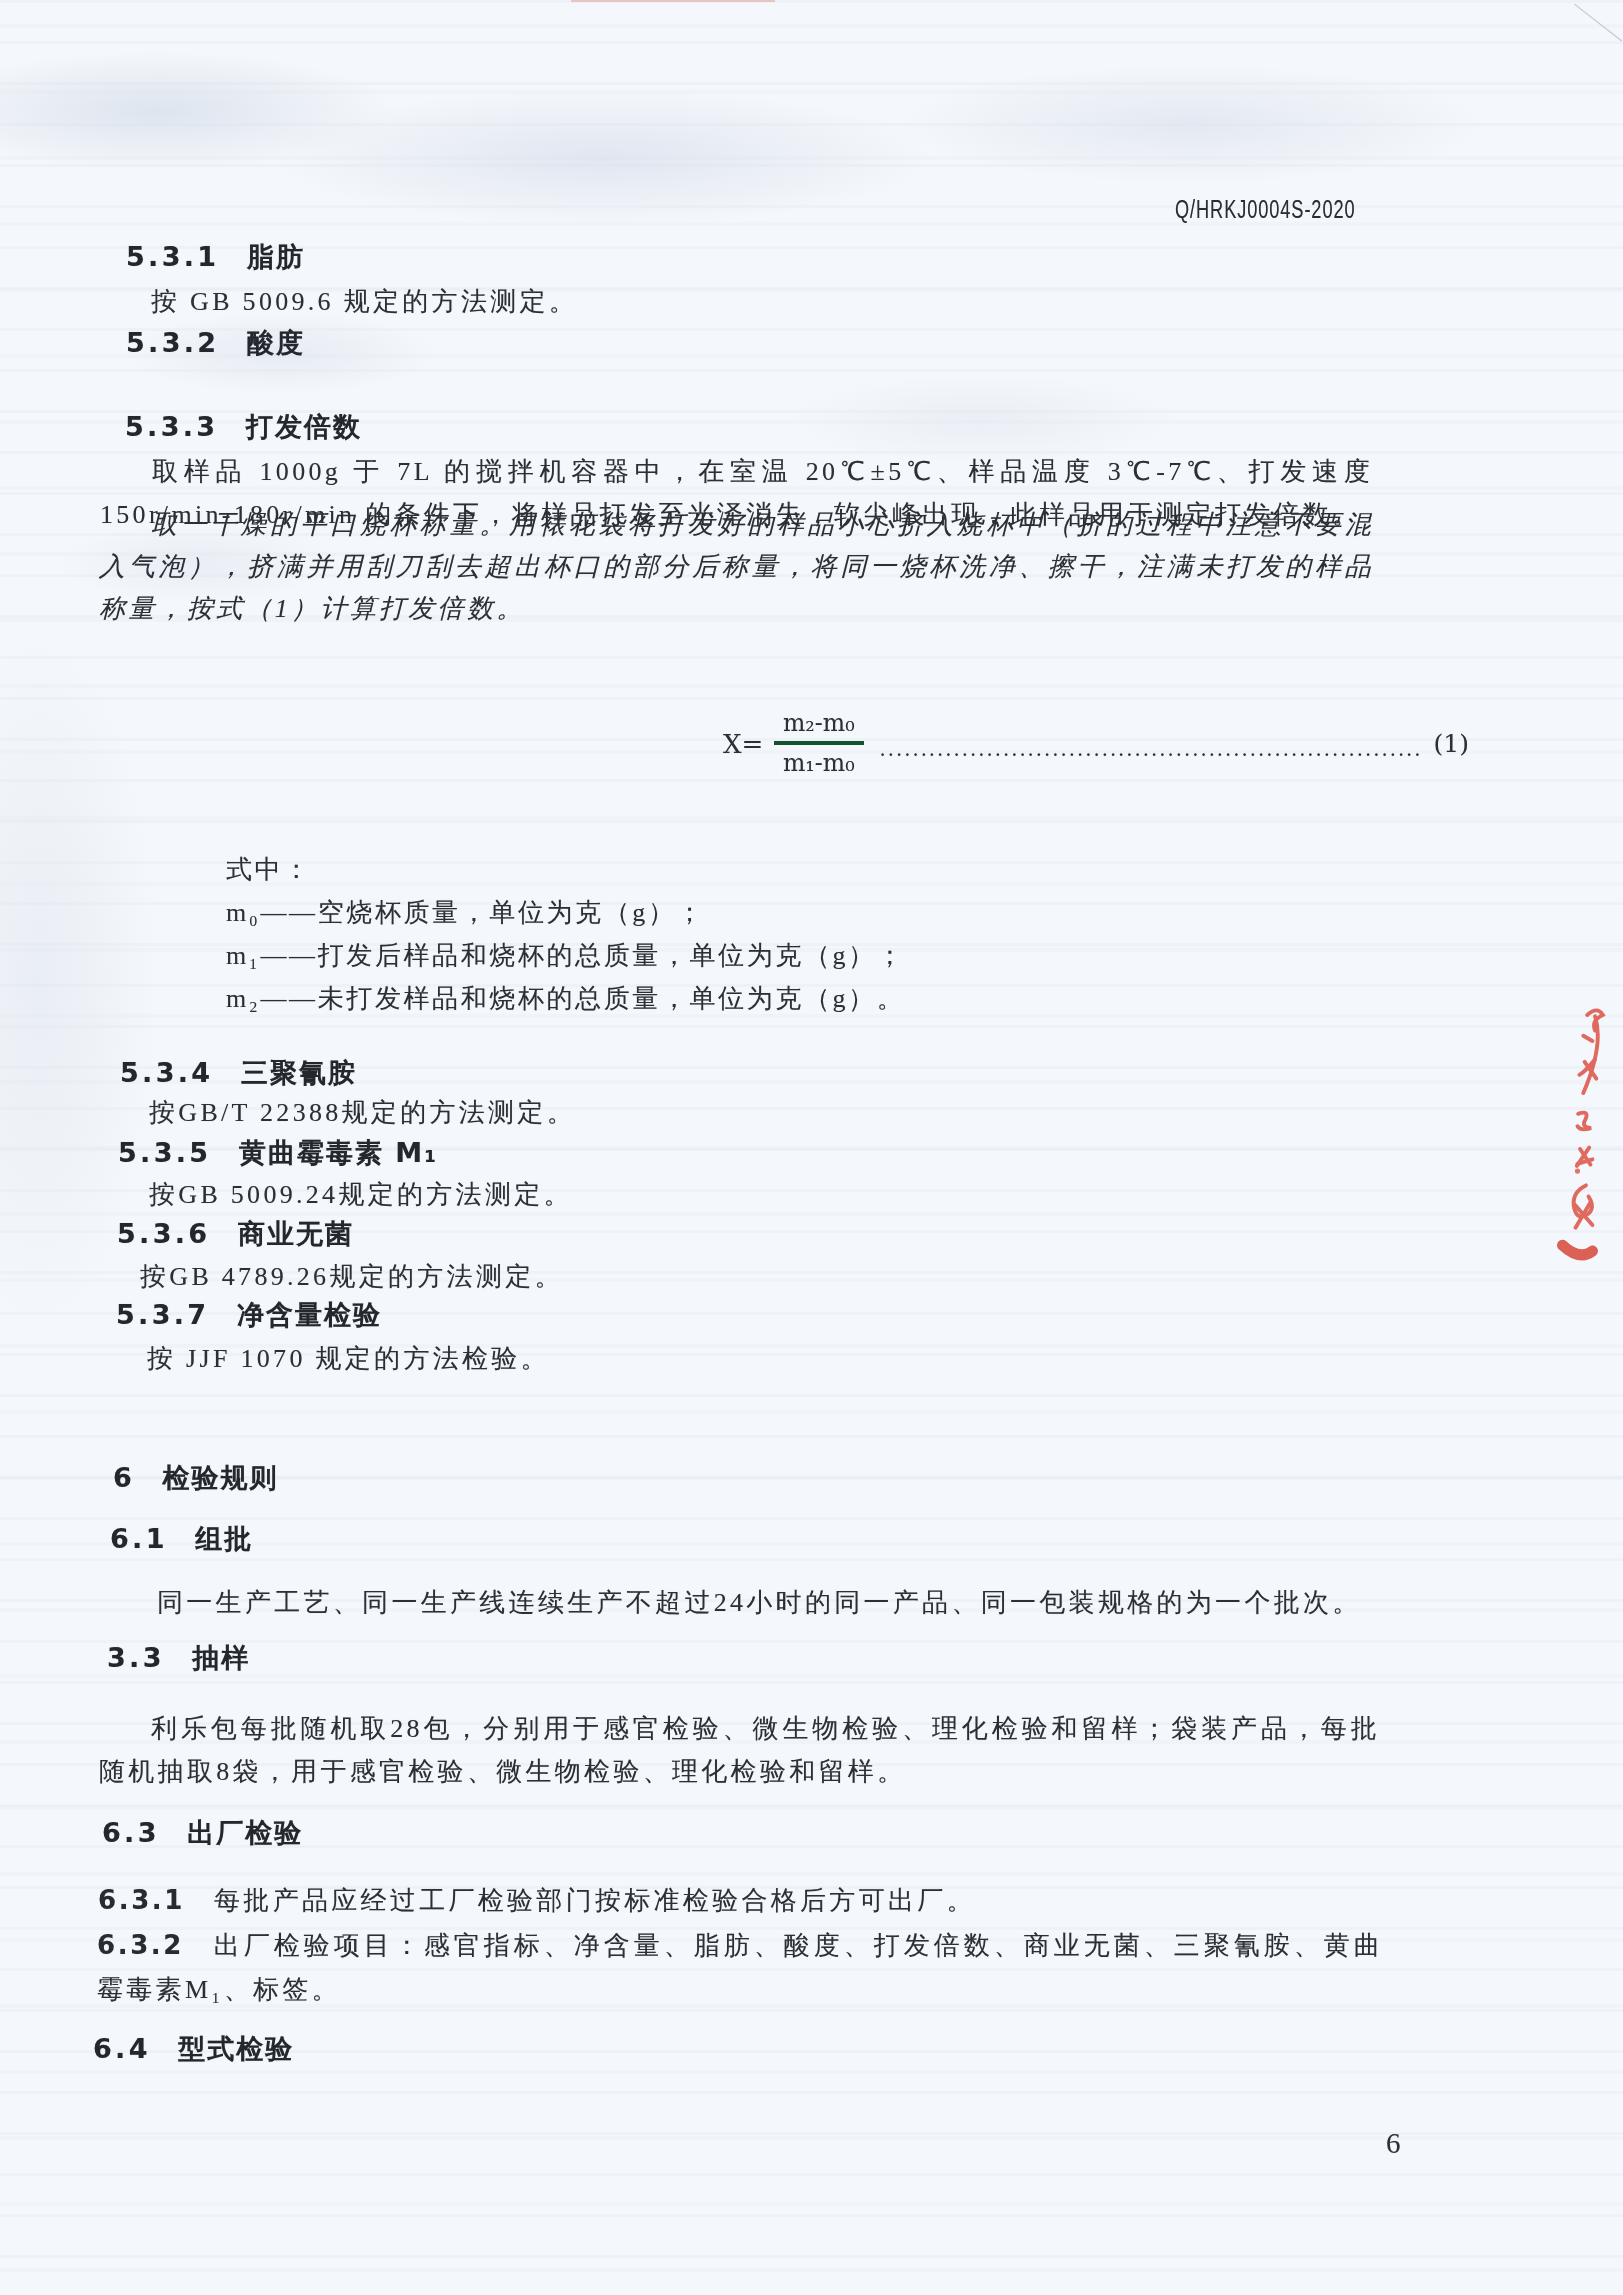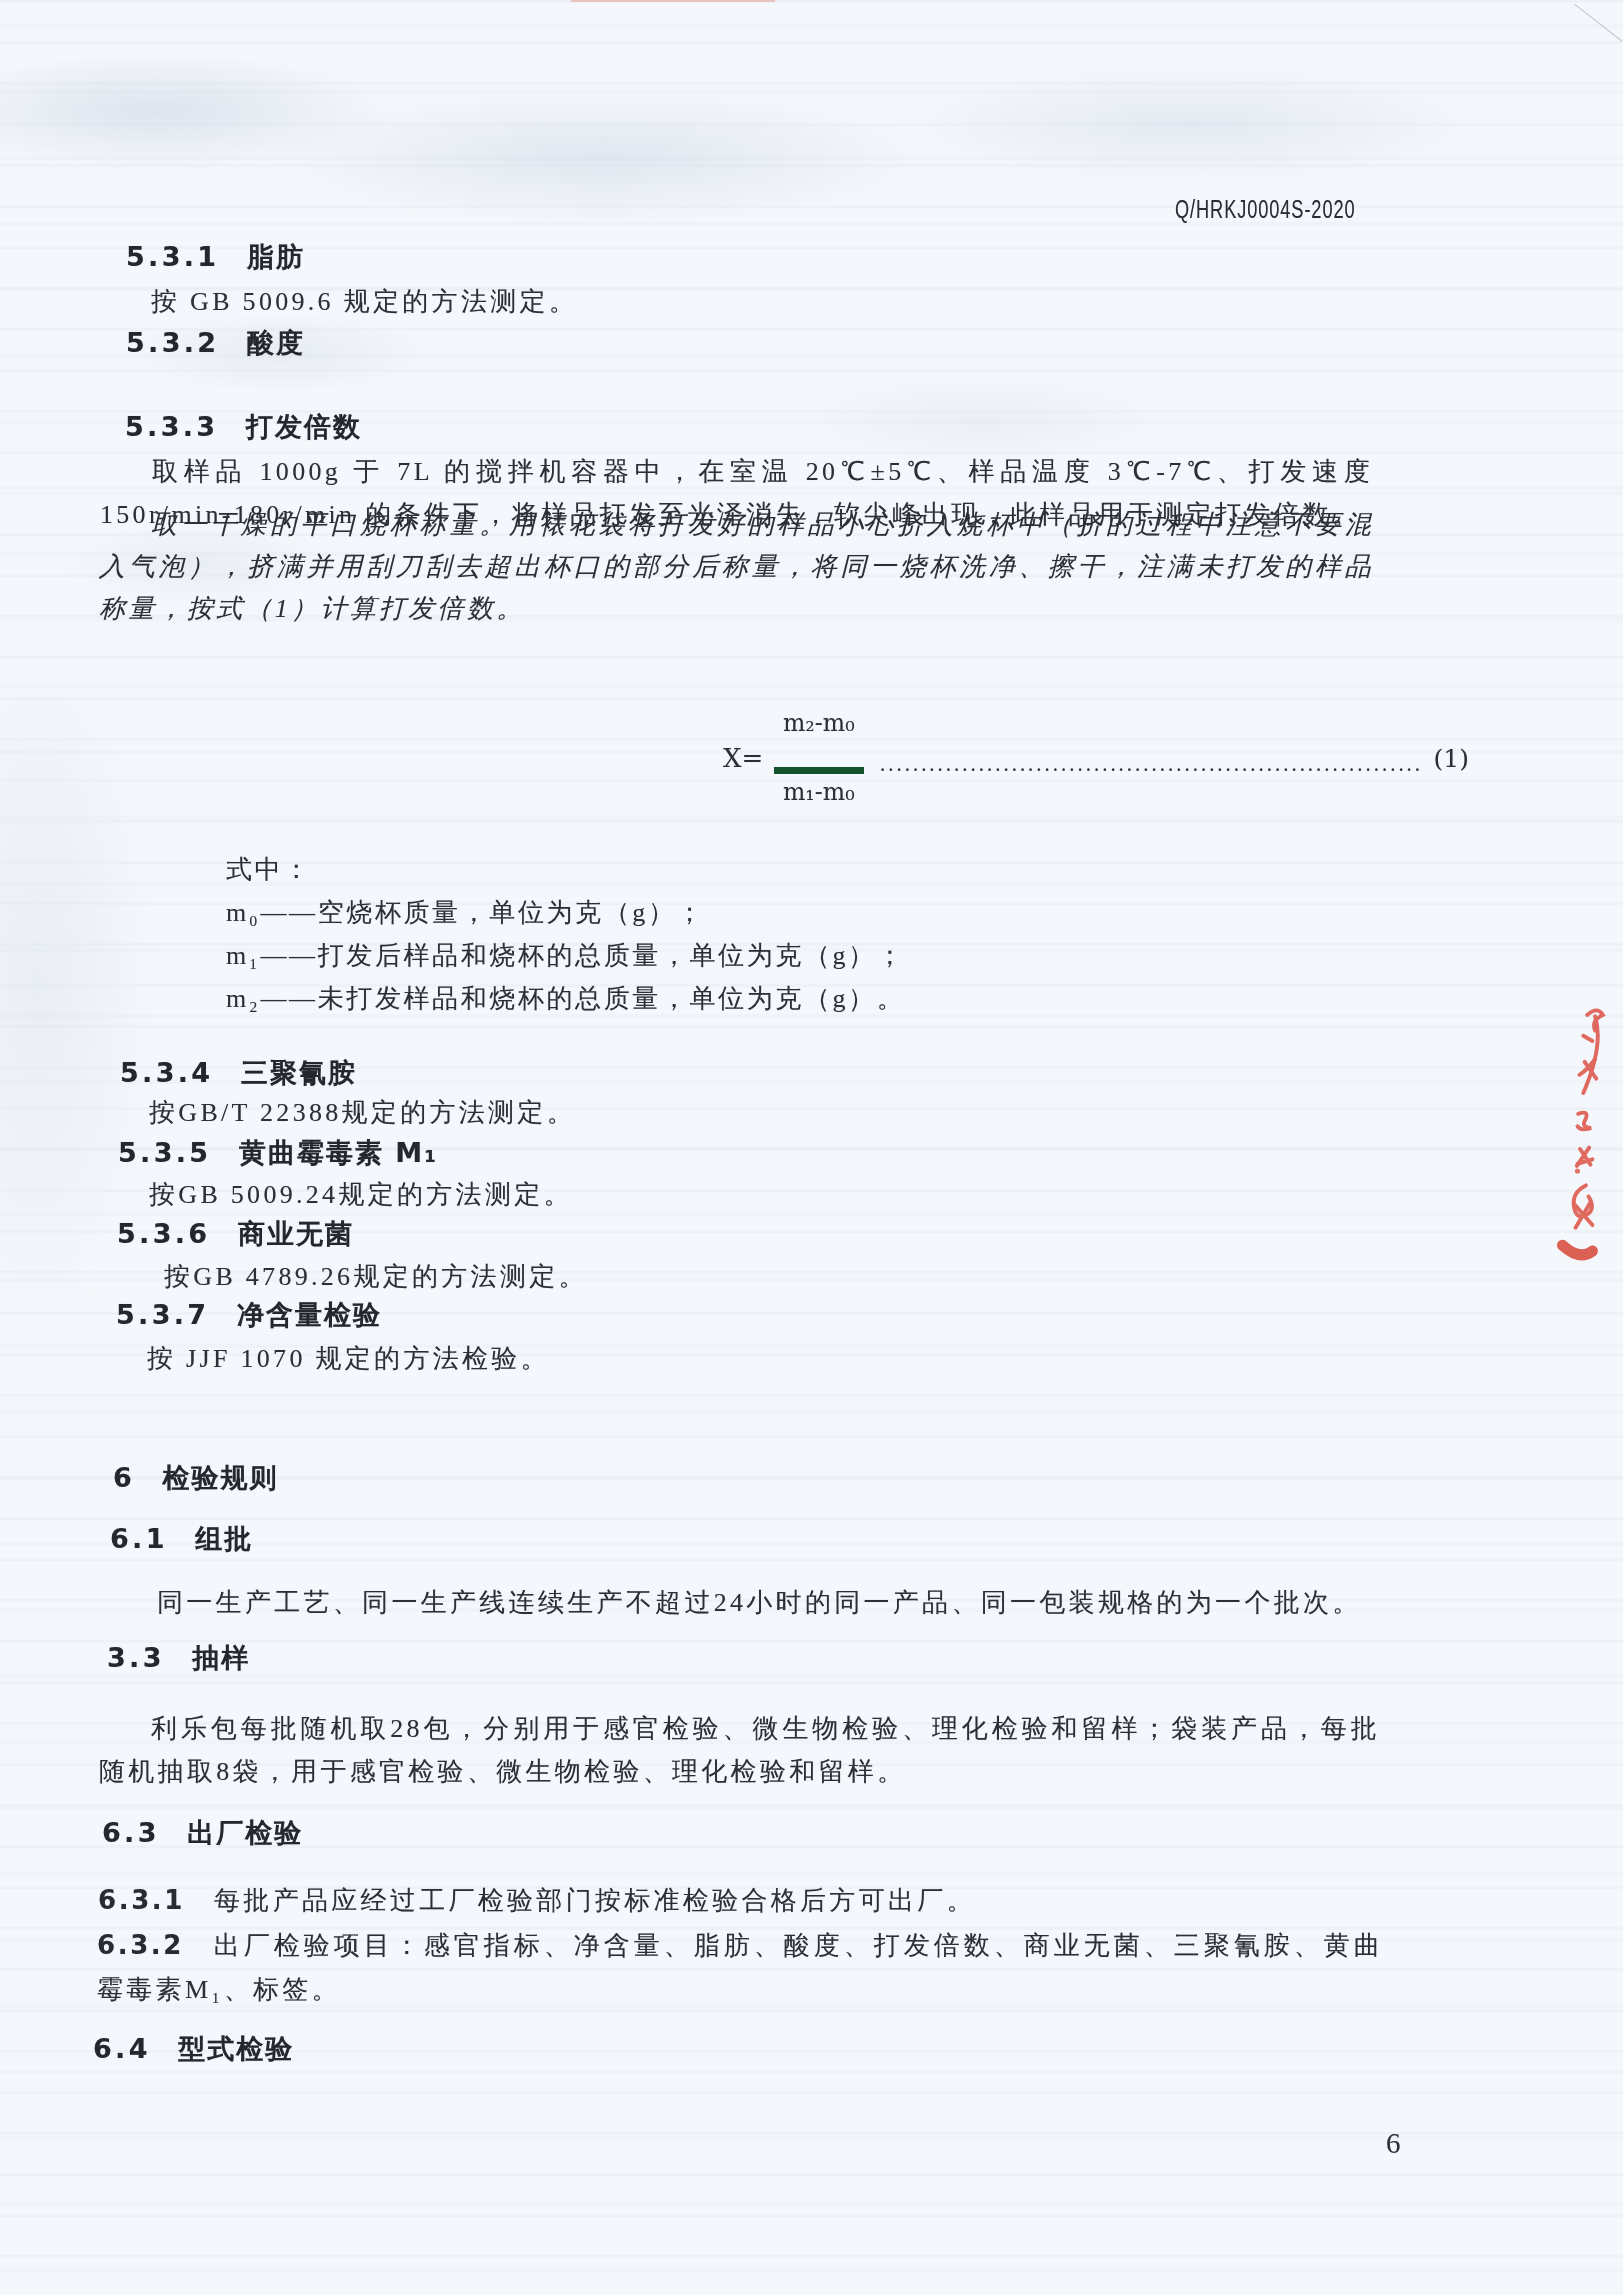--- a/index.html
+++ b/index.html
@@ -74,21 +74,21 @@
     margin-left:43px;
   }
   .formula{
     position:absolute;display:flex;align-items:center;
     font-family:"DejaVu Serif","Liberation Serif",serif;
     font-size:26px;color:#2c2f36;
     text-shadow:0 0 0.7px rgba(44,47,54,.30);
   }
   .frac{display:inline-flex;flex-direction:column;align-items:center;margin:0 15.7px 0 10.5px;font-size:23.6px;line-height:1.05;}
   .frac-num{padding:0 9.2px 5.2px;}
-  .frac-den{border-top:7px solid #14532d;padding:6.5px 9.2px 0;margin-top:26px;}
+  .frac-den{border-top:4px solid #14532d;padding:6.5px 9.2px 0;}
   .f-dots{flex:1;overflow:hidden;white-space:nowrap;font-size:19.6px;letter-spacing:2px;margin:11.8px 10.5px 0 0;}
   .f-no{font-size:25px;}
   .page-num{
     font-family:"Liberation Serif",serif;
     font-size:29px;color:#2c2f36;
     text-shadow:0 0 0.7px rgba(44,47,54,.3);
   }
   .red-top-smudge{
     position:absolute;left:571px;top:0;width:204px;height:2px;
     background:rgba(229,118,106,.38);
@@ -149,21 +149,21 @@
   <div class="txt b" style="top:1095px;left:149px;">按GB/T 22388规定的方法测定。</div>
 
   <div class="txt h" style="top:1135px;left:118px;">
     <span class="hnum">5.3.5</span><span>黄曲霉毒素 M₁</span>
   </div>
   <div class="txt b" style="top:1177px;left:149px;">按GB 5009.24规定的方法测定。</div>
 
   <div class="txt h" style="top:1216px;left:117px;">
     <span class="hnum">5.3.6</span><span>商业无菌</span>
   </div>
-  <div class="txt b" style="top:1259px;left:164px;">按GB 4789.26规定的方法测定。</div>
+  <div class="txt b" style="top:1259px;left:140px;">按GB 4789.26规定的方法测定。</div>
 
   <div class="txt h" style="top:1297px;left:116px;">
     <span class="hnum">5.3.7</span><span>净含量检验</span>
   </div>
   <div class="txt b" style="top:1341px;left:147px;">按 JJF 1070 规定的方法检验。</div>
 
   <div class="txt h" style="top:1432px;left:113px;margin-top:28px;">
     <span class="hnum">6</span><span>检验规则</span>
   </div>
 

